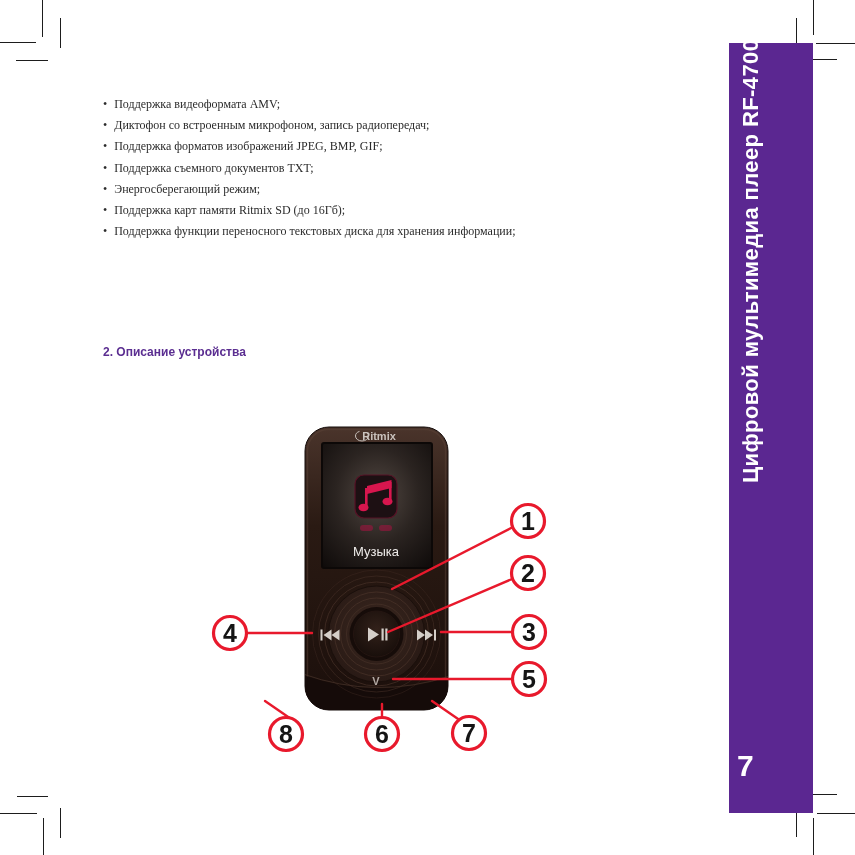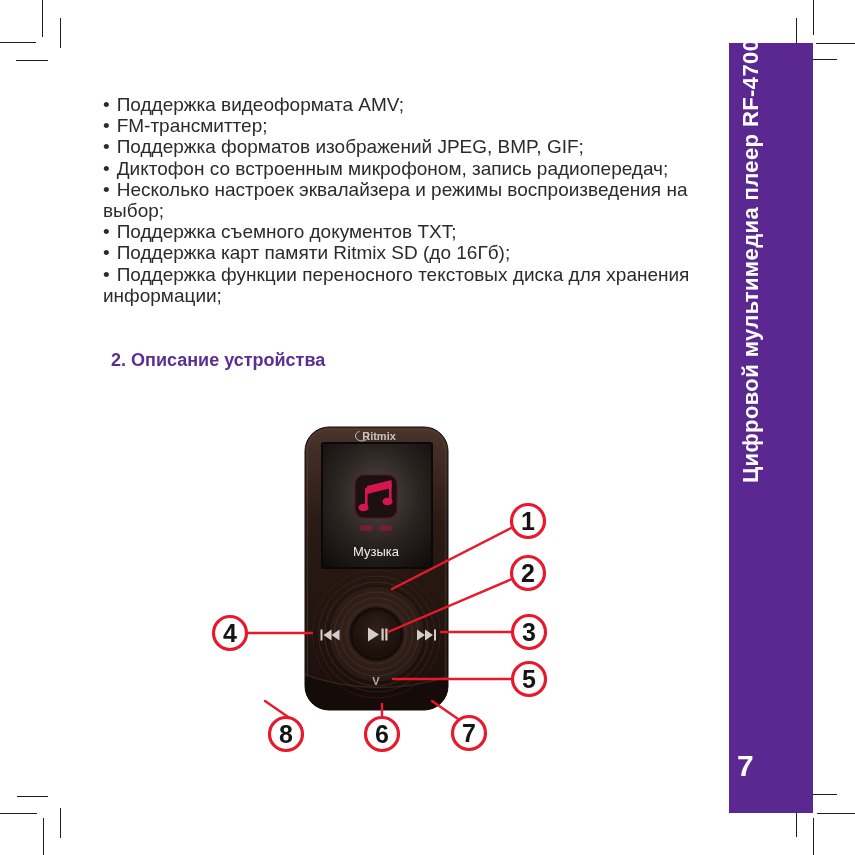--- a/index.html
+++ b/index.html
@@ -25,31 +25,31 @@
   }
   #page-number {
     position:absolute; left:737px; top:749px;
     color:#ffffff; font-weight:bold; font-size:30px;
   }
 
   
   #features {
     position:absolute; left:103px; top:94px; width:618px;
     margin:0; padding:0; list-style:none;
-    font-size:19px; line-height:21.2px; color:#2b2b2b;
+    font-size:12px; line-height:21.2px; color:#2b2b2b;font-family:Liberation Serif, serif;
   }
   #features li::before { content:"•"; margin-right:7px; }
 
   
   #headings {
     position:absolute; left:103px; top:341px;
     color:var(--heading_purple,#5b2e91); font-weight:bold;
     font-size:18px; line-height:23px;
   }
-  #headings h2, #headings h3 { margin:8px; font-size:18px; }
+  #headings h2, #headings h3 { margin:0; font-size:12px; }
 
   
   #figure { position:absolute; left:195px; top:413px; }
   svg text { font-family:"Liberation Sans", sans-serif; }
   .leader { stroke:var(--callout_red,#e8192c); stroke-width:2.4; stroke-linecap:round; }
   .co-circle { fill:#ffffff; stroke:var(--callout_red,#e8192c); stroke-width:3.2; }
   .co-num { font-size:25px; font-weight:bold; fill:#151515; text-anchor:middle; }
   .ridge { fill:none; stroke:#442e26; }
   .btn-glyph { fill:#d5cfc9; }
   .btn-label { font-size:11px; font-weight:bold; fill:#b3a9a3; text-anchor:middle; }
@@ -76,25 +76,24 @@
 <div class="crop h" style="left:817px; top:813px; width:38px;"></div>
 <div class="crop v" style="left:796px; top:808px; height:29px;"></div>
 <div class="crop v" style="left:813px; top:818px; height:37px;"></div>
 
 <div id="sidebar"></div>
 <div id="sidebar-title">Цифровой мультимедиа плеер RF-4700</div>
 <div id="page-number">7</div>
 
 <ul id="features">
   <li>Поддержка видеоформата AMV;</li>
-  <li>FM-трансмиттер;</li>
+  <li>Диктофон со встроенным микрофоном, запись радиопередач;</li>
   <li>Поддержка форматов изображений JPEG, BMP, GIF;</li>
-  <li>Диктофон со встроенным микрофоном, запись радиопередач;</li>
-  <li>Несколько настроек эквалайзера и режимы воспроизведения на выбор;</li>
   <li>Поддержка съемного документов TXT;</li>
+  <li>Энергосберегающий режим;</li>
   <li>Поддержка карт памяти Ritmix SD (до 16Гб);</li>
   <li>Поддержка функции переносного текстовых диска для хранения информации;</li>
 </ul>
 
 <div id="headings">
   <h2>2. Описание устройства</h2>
 </div>
 
 <svg id="figure" width="370" height="345" viewBox="0 0 370 345">
   <defs>

